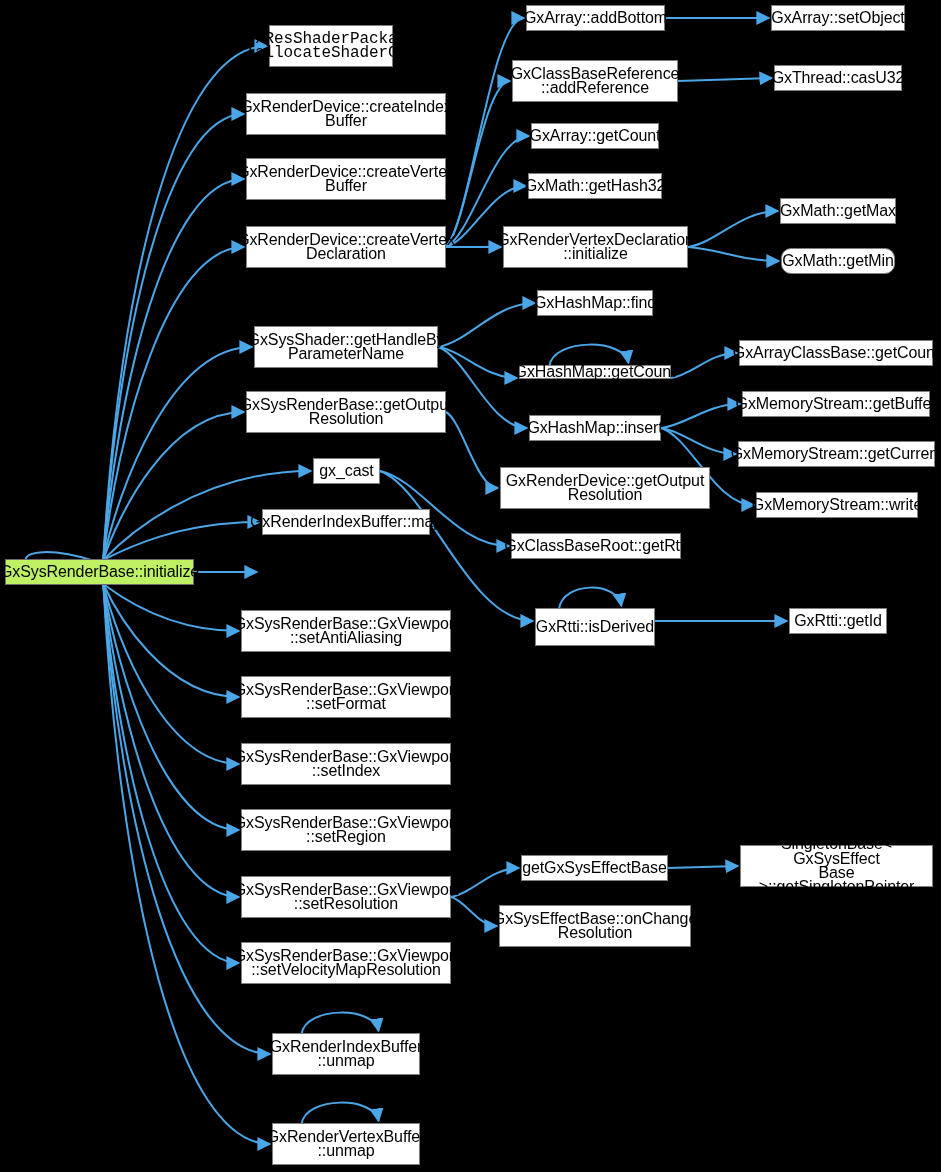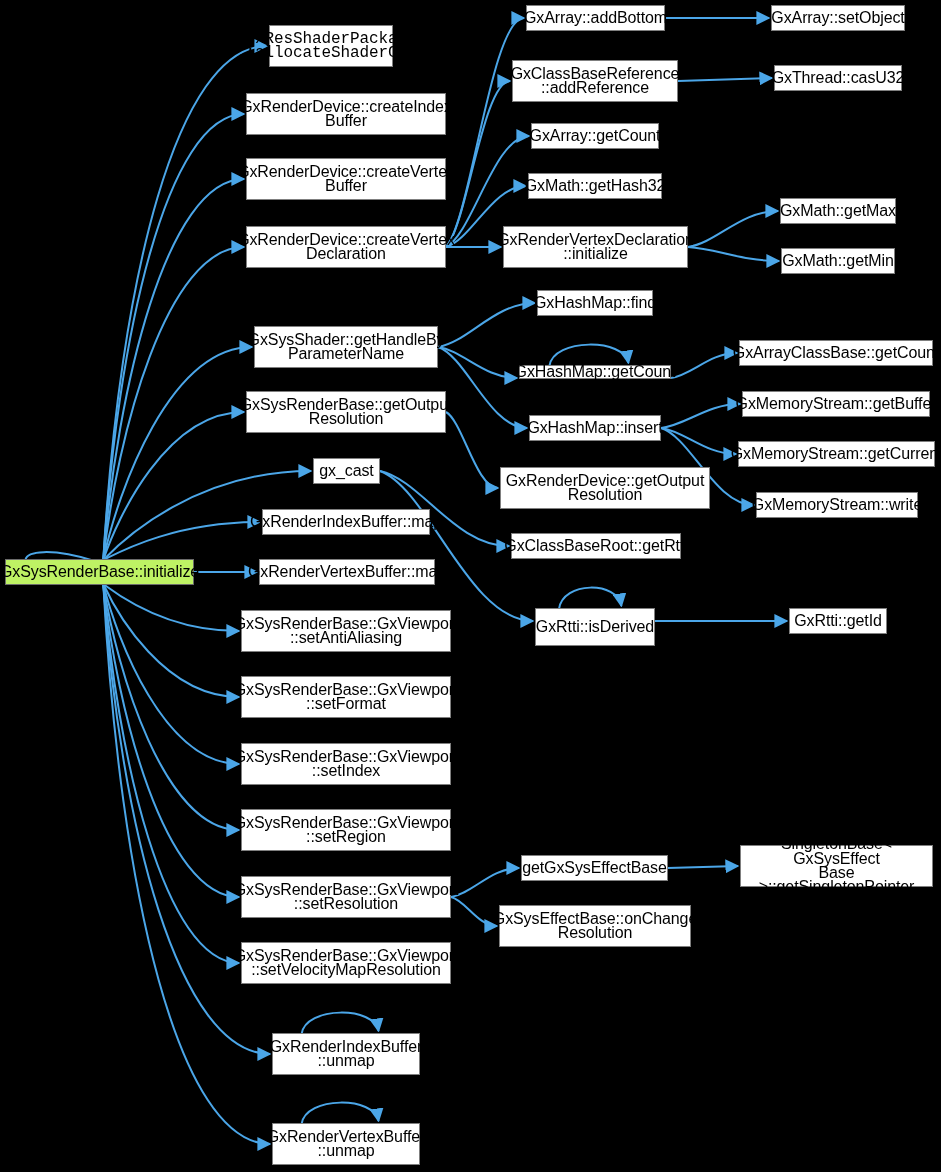--- a/index.html
+++ b/index.html
@@ -112,28 +112,27 @@
     <div class="node" style="left: 526px; top: 5px; width: 139px; height: 26px;">GxArray::addBottom</div>
     <div class="node" style="left: 512px; top: 60px; width: 166px; height: 42px;">GxClassBaseReference
 ::addReference</div>
     <div class="node" style="left: 531px; top: 123px; width: 128px; height: 26px;">GxArray::getCount</div>
     <div class="node" style="left: 528px; top: 173px; width: 134px; height: 26px;">GxMath::getHash32</div>
     <div class="node" style="left: 503px; top: 226px; width: 185px; height: 42px;">GxRenderVertexDeclaration
 ::initialize</div>
     <div class="node" style="left: 771px; top: 5px; width: 134px; height: 26px;">GxArray::setObject</div>
     <div class="node" style="left: 774px; top: 65px; width: 128px; height: 26px;">GxThread::casU32</div>
     <div class="node" style="left: 780px; top: 198px; width: 116px; height: 26px;">GxMath::getMax</div>
-    <div class="node" style="left: 781px; top: 248px; width: 114px; height: 26px;">GxMath::getMin</div>
+    <div class="node" style="left: 781px; top: 248px; width: 114px; height: 26px; border-radius: 10px;">GxMath::getMin</div>
     <div class="node" style="left: 254px; top: 326px; width: 184px; height: 42px;">GxSysShader::getHandleBy
 ParameterName</div>
     <div class="node" style="left: 246px; top: 391px; width: 200px; height: 42px;">GxSysRenderBase::getOutput
 Resolution</div>
     <div class="node" style="left: 313px; top: 458px; width: 67px; height: 26px;">gx_cast</div>
     <div class="node" style="left: 262px; top: 509px; width: 168px; height: 26px;">GxRenderIndexBuffer::map</div>
-    <div class="node" style="left: 259px; top: 559px; width: 176px; height: 26px;">GxRenderVertexBuffer::map</div>
     <div class="node" style="left: 241px; top: 610px; width: 210px; height: 42px;">GxSysRenderBase::GxViewport
 ::setAntiAliasing</div>
     <div class="node" style="left: 241px; top: 676px; width: 210px; height: 42px;">GxSysRenderBase::GxViewport
 ::setFormat</div>
     <div class="node" style="left: 241px; top: 743px; width: 210px; height: 42px;">GxSysRenderBase::GxViewport
 ::setIndex</div>
     <div class="node" style="left: 241px; top: 809px; width: 210px; height: 42px;">GxSysRenderBase::GxViewport
 ::setRegion</div>
     <div class="node" style="left: 241px; top: 876px; width: 210px; height: 42px;">GxSysRenderBase::GxViewport
 ::setResolution</div>

